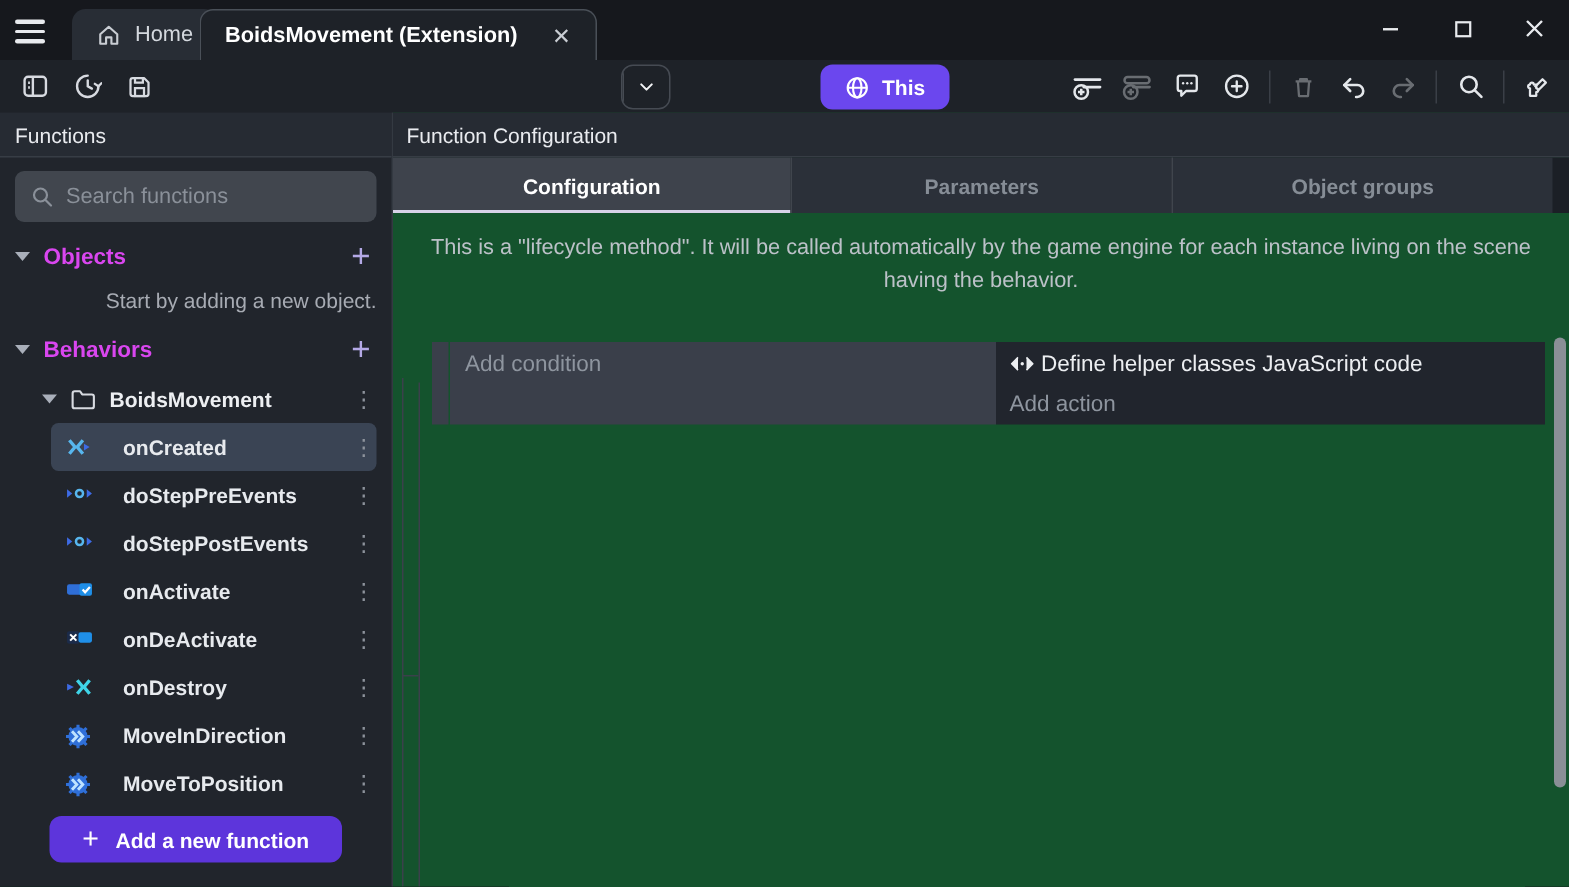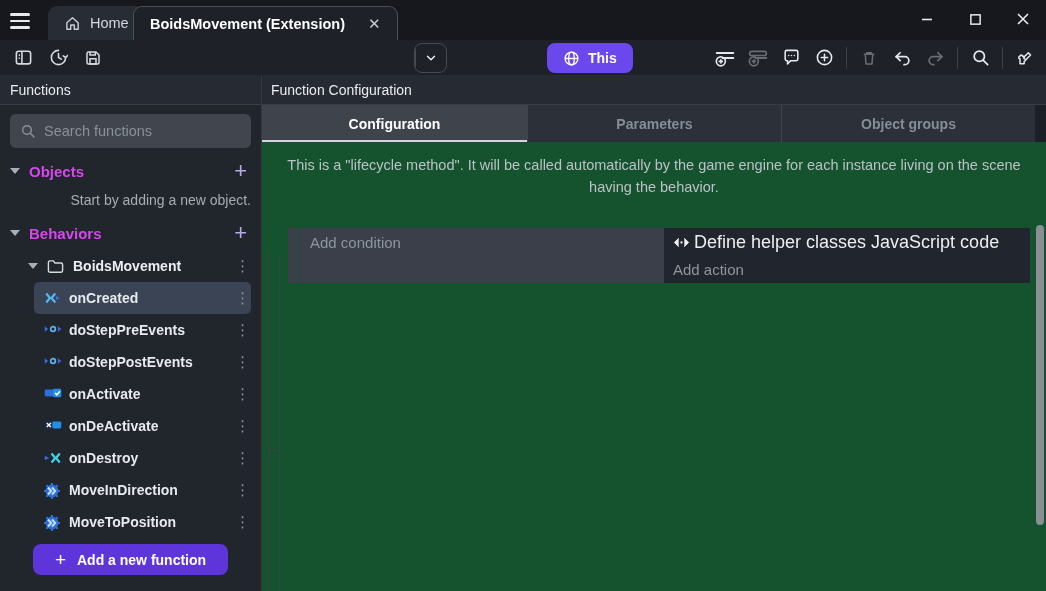--- a/index.html
+++ b/index.html
@@ -39,21 +39,21 @@
   .section-head { display:flex; align-items:center; height:30px; padding:0 14px 0 10px; margin-top:2px; }
   .chev { width:0; height:0; border-left:5px solid transparent; border-right:5px solid transparent; border-top:6px solid #A9AFBA; margin-right:9px; cursor:pointer; }
   .section-label { font-size:15px; font-weight:bold; color:#d946ef; flex:1; }
   .plus-btn { color:#B4A9E6; font-size:22px; line-height:20px; font-weight:normal; cursor:pointer; }
   .empty-note { padding:6px 10px 8px 12px; font-size:14px; color:#A7ABB3;text-align:right; }
   .tree-row { display:flex; align-items:center; height:28px; padding:0 16px 0 28px; gap:9px; margin-top:4px; cursor:pointer; }
   .tree-row .chev { margin-right:0; }
   .tree-label { flex:1; font-size:14px; font-weight:bold; color:#EDEFF2; }
   .kebab { color:#8D939C; font-size:15px; letter-spacing:0; width:10px; text-align:center; cursor:pointer; }
   .fn-list { margin-top:2px; }
-  .fn-row { display:flex; align-items:center; height:32px; margin:0 10px 0 34px; padding:0 6px 0 10px; border-radius:5px; gap:7px; cursor:pointer; }
+  .fn-row { display:flex; align-items:center; height:32px; margin:0 10px 0 34px; padding:0 6px 0 10px; border-radius:5px; gap:20px; cursor:pointer; }
   .fn-row.selected { background:#3A4454; }
   .fn-row .icon { width:18px; height:14px; flex-shrink:0; }
   .fn-label { flex:1; font-size:14px; font-weight:bold; color:#E7EAEE; }
   .add-fn-btn { position:absolute; left:33px; right:33px; bottom:16px; height:31px; background:#5D35DB; border-radius:8px; display:flex; align-items:center; justify-content:center; gap:11px; font-size:14px; font-weight:bold; color:#FFFFFF; cursor:pointer; }
   .add-fn-btn .plus { font-size:19px; font-weight:normal; }
 
   
   .main { position:absolute; left:262px; top:75px; right:0; bottom:0; background:#14532d; }
   .main .panel-header { padding-left:9px; }
   .tabstrip { height:37px; display:flex; background:#1B1F26; }
@@ -69,21 +69,21 @@
   .events { position:absolute; left:0; top:140px; right:0; bottom:0; overflow:hidden; }
   .guide { position:absolute; background:#3A414B; }
   .gv1 { left:6px; top:37px; bottom:0; width:1px; }
   .gv2 { left:17px; top:40px; bottom:0; width:1px; }
   .gh  { left:6px; top:235px; width:11px; height:1px; }
   .drag-strip { position:absolute; left:26px; top:13px; width:11px; height:55px; background:#3A3F4A; }
   .event-block { position:absolute; left:38px; top:13px; width:730px; }
   .event-head { display:flex; height:55px; }
   .cond { width:364px; background:#3A3F4A; padding:6px 10px; font-size:15px; color:#8E959F; cursor:pointer; }
   .acts { flex:1; background:#21252D; padding-left:9px; }
-  .act-title { display:flex; align-items:center; gap:4px; height:28px; font-size:18px; color:#ECEEF1; cursor:pointer; }
+  .act-title { display:flex; align-items:center; gap:4px; height:28px; font-size:15px; color:#ECEEF1; cursor:pointer; }
   .add-action { height:27px; display:flex; align-items:center; font-size:15px; color:#8E959F; cursor:pointer; }
 
   
   .code { position:absolute; left:38px; top:68px; width:726px; bottom:0; background:#1C1D1F; font-family:"DejaVu Sans Mono", monospace; font-size:14px; color:#D4D4D4; overflow:hidden; }
 
   .v-scrollbar { position:absolute; right:2px; top:10px; width:8px; height:300px; background:#8A8F96; border-radius:4px; cursor:pointer; }
 </style>
 </head>
 <body>
 

